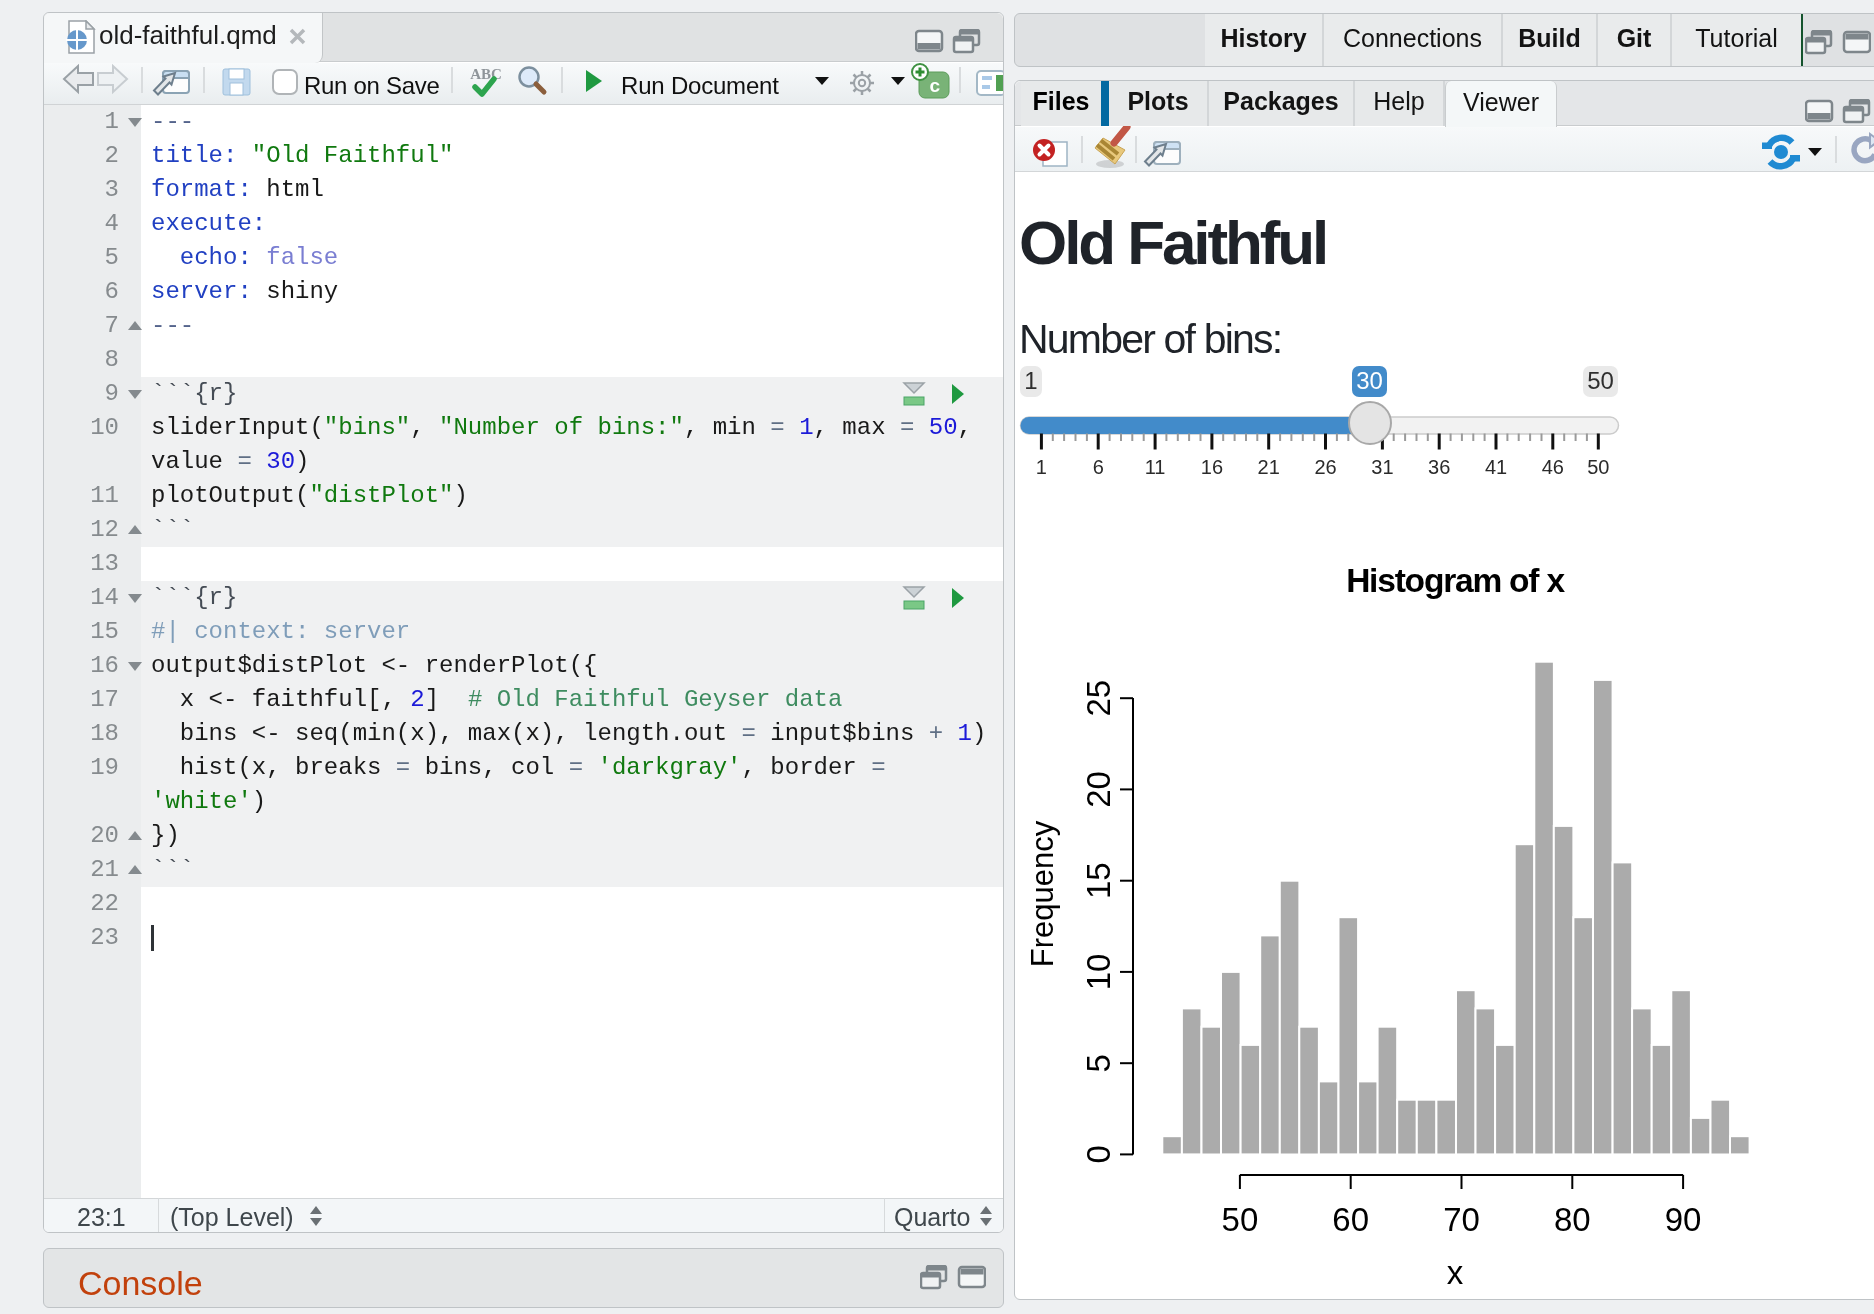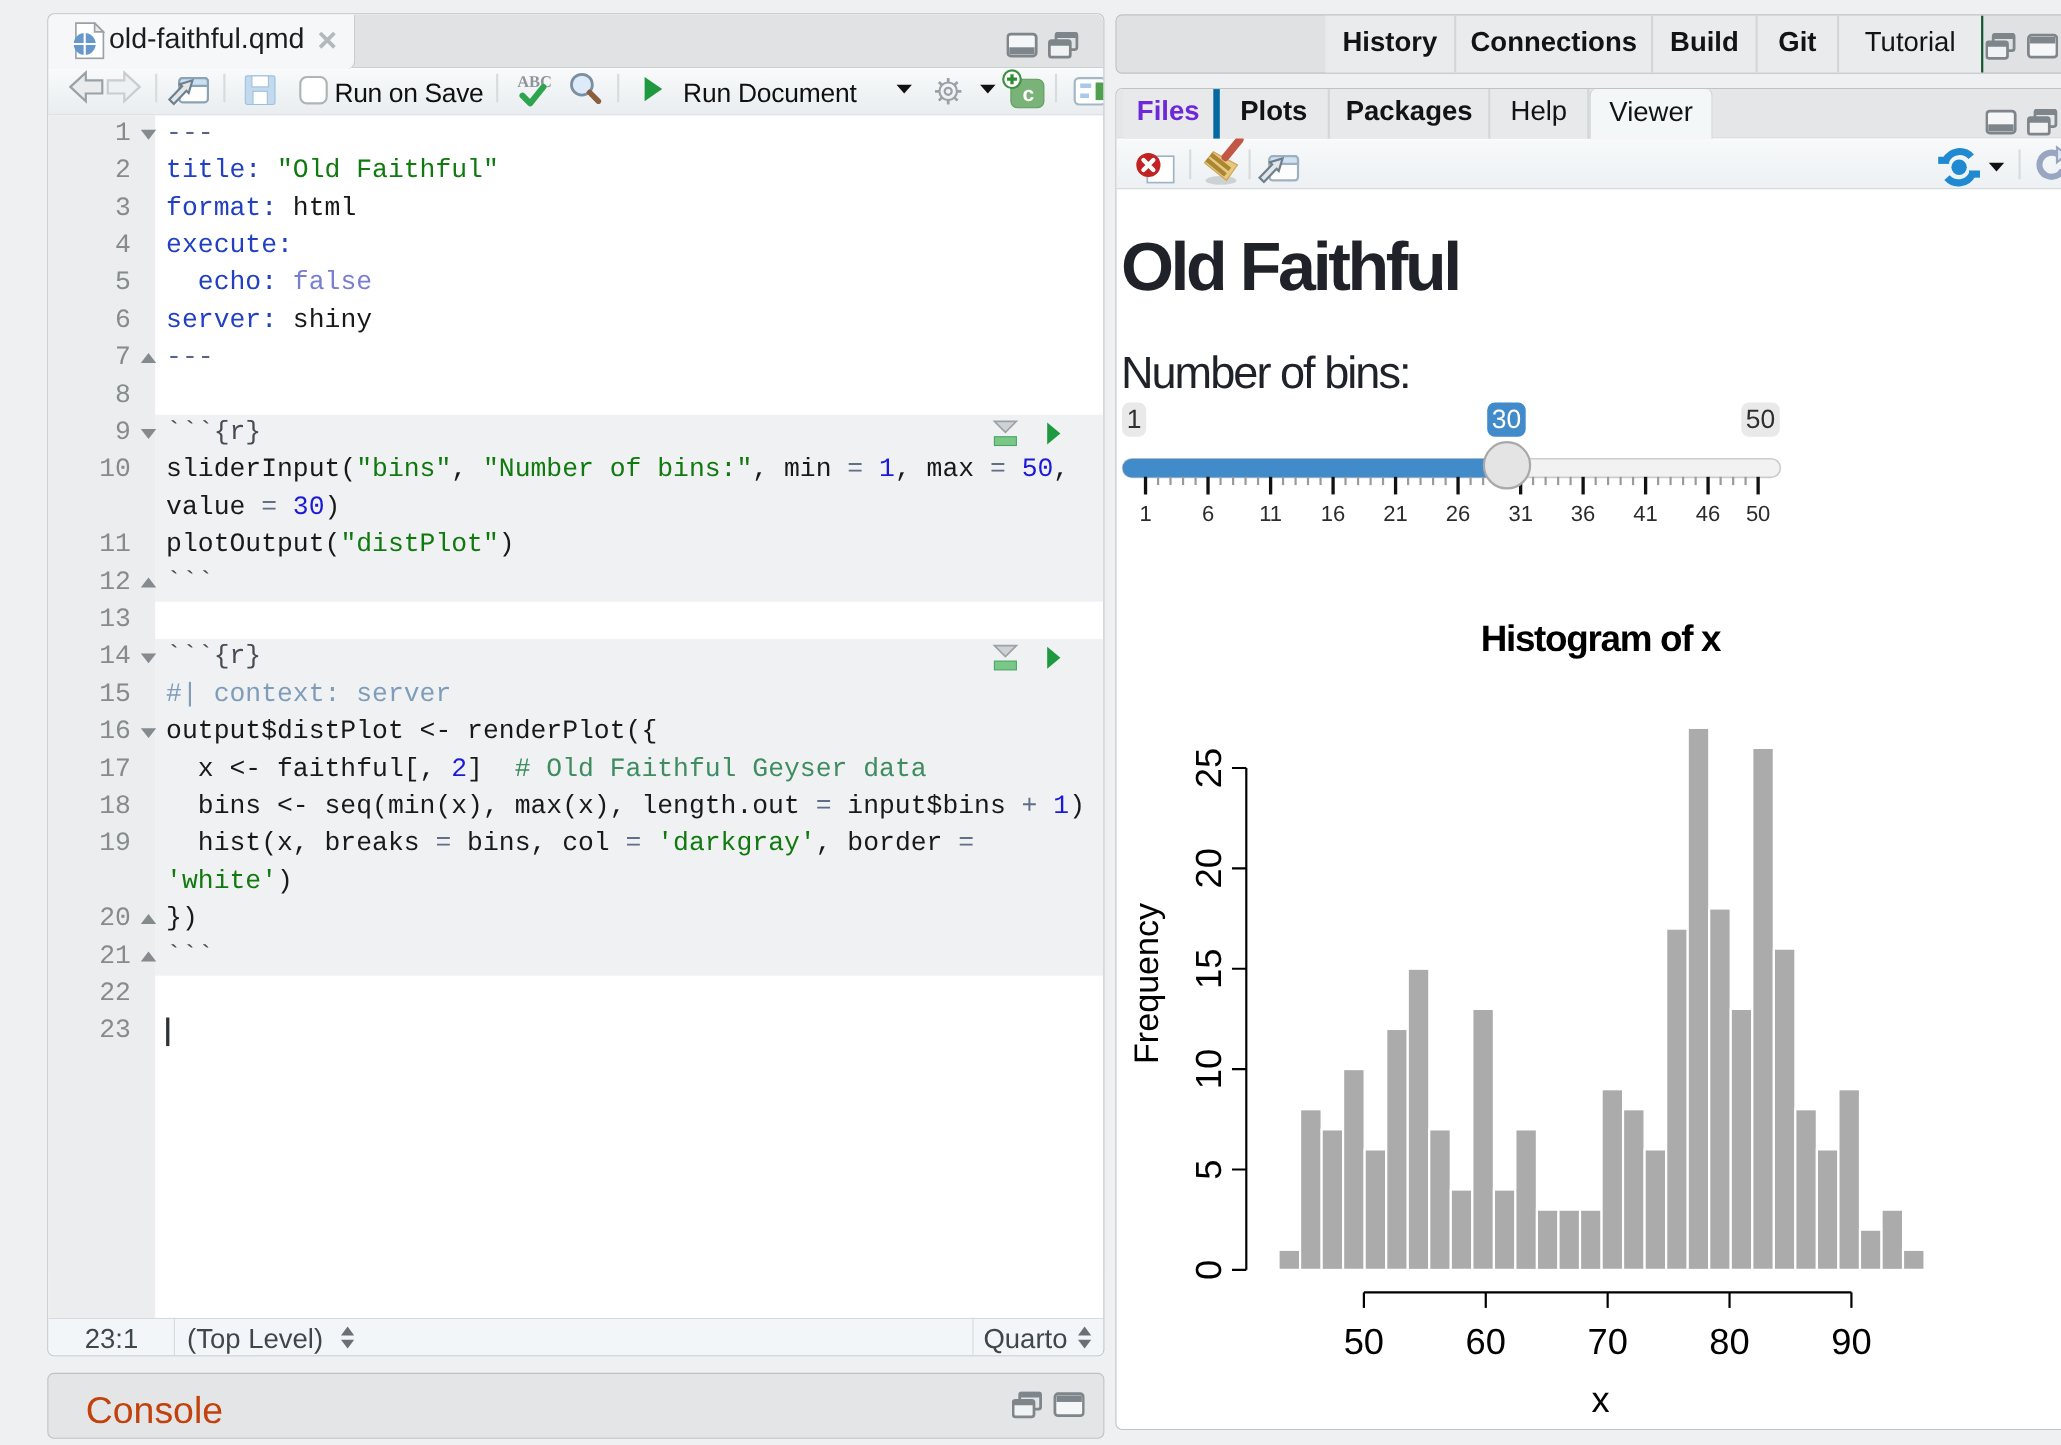--- a/index.html
+++ b/index.html
@@ -188,41 +188,41 @@
       </g>
       <g transform="translate(38,0)">
 <rect x="1" y="2" width="26" height="20" rx="3" fill="#f4f6f7" stroke="#7e868b" stroke-width="2.5"></rect>
 <rect x="2.5" y="3.5" width="23" height="6" fill="#7e868b"></rect>
       </g>
     </svg>
 </div>
 
 <div class="pane" style="left:986px;top:13px;width:875px;height:54px;background:#dfe1e3;overflow:hidden">
 <div style="position:absolute;left:190px;top:0;width:119px;height:54px;border-right:2px solid #d3d6d8;background:#e9ebec;display:flex;align-items:center;justify-content:center;padding-bottom:6px;font-weight:bold;font-size:25px;color:#131313">History</div>
-<div style="position:absolute;left:309px;top:0;width:179px;height:54px;border-right:2px solid #d3d6d8;background:#e9ebec;display:flex;align-items:center;justify-content:center;padding-bottom:6px;font-weight:bold;font-size:25px;color:#131313">Connections</div>
+<div style="position:absolute;left:309px;top:0;width:179px;height:54px;border-right:2px solid #d3d6d8;background:#e9ebec;display:flex;align-items:center;justify-content:center;padding-bottom:6px;font-weight:normal;font-size:25px;color:#131313">Connections</div>
 <div style="position:absolute;left:488px;top:0;width:95px;height:54px;border-right:2px solid #d3d6d8;background:#e9ebec;display:flex;align-items:center;justify-content:center;padding-bottom:6px;font-weight:bold;font-size:25px;color:#131313">Build</div>
 <div style="position:absolute;left:583px;top:0;width:74px;height:54px;border-right:2px solid #d3d6d8;background:#e9ebec;display:flex;align-items:center;justify-content:center;padding-bottom:6px;font-weight:bold;font-size:25px;color:#131313">Git</div>
 <div style="position:absolute;left:657px;top:0;width:131px;height:54px;border-right:2px solid #14532d;background:#e9ebec;display:flex;align-items:center;justify-content:center;padding-bottom:6px;font-weight:normal;font-size:25px;color:#131313">Tutorial</div>
   <svg style="position:absolute;left:790px;top:16px" width="66" height="26" viewBox="0 0 66 26">
       <g transform="translate(0,0)">
 <rect x="7" y="1" width="19" height="15" rx="2" fill="none" stroke="#7e868b" stroke-width="2.5"></rect>
 <line x1="7" y1="3.5" x2="26" y2="3.5" stroke="#7e868b" stroke-width="4"></line>
 <rect x="1" y="8" width="19" height="15" rx="2" fill="#f0f2f3" stroke="#7e868b" stroke-width="2.5"></rect>
 <line x1="1" y1="10.5" x2="20" y2="10.5" stroke="#7e868b" stroke-width="4"></line>
       </g>
       <g transform="translate(38,0)">
 <rect x="1" y="2" width="26" height="20" rx="3" fill="#f4f6f7" stroke="#7e868b" stroke-width="2.5"></rect>
 <rect x="2.5" y="3.5" width="23" height="6" fill="#7e868b"></rect>
       </g>
     </svg>
 </div>
 
 <div class="pane" style="left:986px;top:80px;width:875px;height:1220px;overflow:hidden">
   <div style="position:absolute;left:0;top:0;width:100%;height:45px;background:#e4e6e8;border-bottom:1px solid #c9ccce;border-radius:6px 6px 0 0"></div>
-  <div style="position:absolute;left:6px;top:0;width:88px;height:45px;border-right:6px solid #0369a1;background:#e7e9ea;display:flex;align-items:center;justify-content:center;padding-bottom:5px;font-weight:bold;font-size:25px;color:#6d28d9">Files</div>
+  <div style="position:absolute;left:6px;top:0;width:88px;height:45px;border-right:8px solid #0369a1;background:#e7e9ea;display:flex;align-items:center;justify-content:center;padding-bottom:5px;font-weight:bold;font-size:25px;color:#000000">Files</div>
 <div style="position:absolute;left:94px;top:0;width:100px;height:45px;border-right:2px solid #d3d6d8;background:#e7e9ea;display:flex;align-items:center;justify-content:center;padding-bottom:5px;font-weight:bold;font-size:25px;color:#131313">Plots</div>
 <div style="position:absolute;left:194px;top:0;width:146px;height:45px;border-right:2px solid #d3d6d8;background:#e7e9ea;display:flex;align-items:center;justify-content:center;padding-bottom:5px;font-weight:bold;font-size:25px;color:#131313">Packages</div>
 <div style="position:absolute;left:340px;top:0;width:90px;height:45px;border-right:2px solid #d3d6d8;background:#e7e9ea;display:flex;align-items:center;justify-content:center;padding-bottom:5px;font-weight:normal;font-size:25px;color:#131313">Help</div>
   <div style="position:absolute;left:430px;top:0;width:112px;height:46px;background:#f4f7f8;border-left:1px solid #c9ccce;border-right:1px solid #c9ccce;border-radius:6px 6px 0 0;display:flex;align-items:center;justify-content:center;padding-bottom:4px;font-weight:normal;font-size:25px;color:#131313">Viewer</div>
   <svg style="position:absolute;left:790px;top:18px" width="66" height="26" viewBox="0 0 66 26">
       <g transform="translate(0,0)">
 <rect x="1" y="2" width="26" height="20" rx="3" fill="#f4f6f7" stroke="#7e868b" stroke-width="2.5"></rect>
 <rect x="2.5" y="14" width="23" height="6.5" fill="#7e868b"></rect>
       </g>
       <g transform="translate(38,0)">

